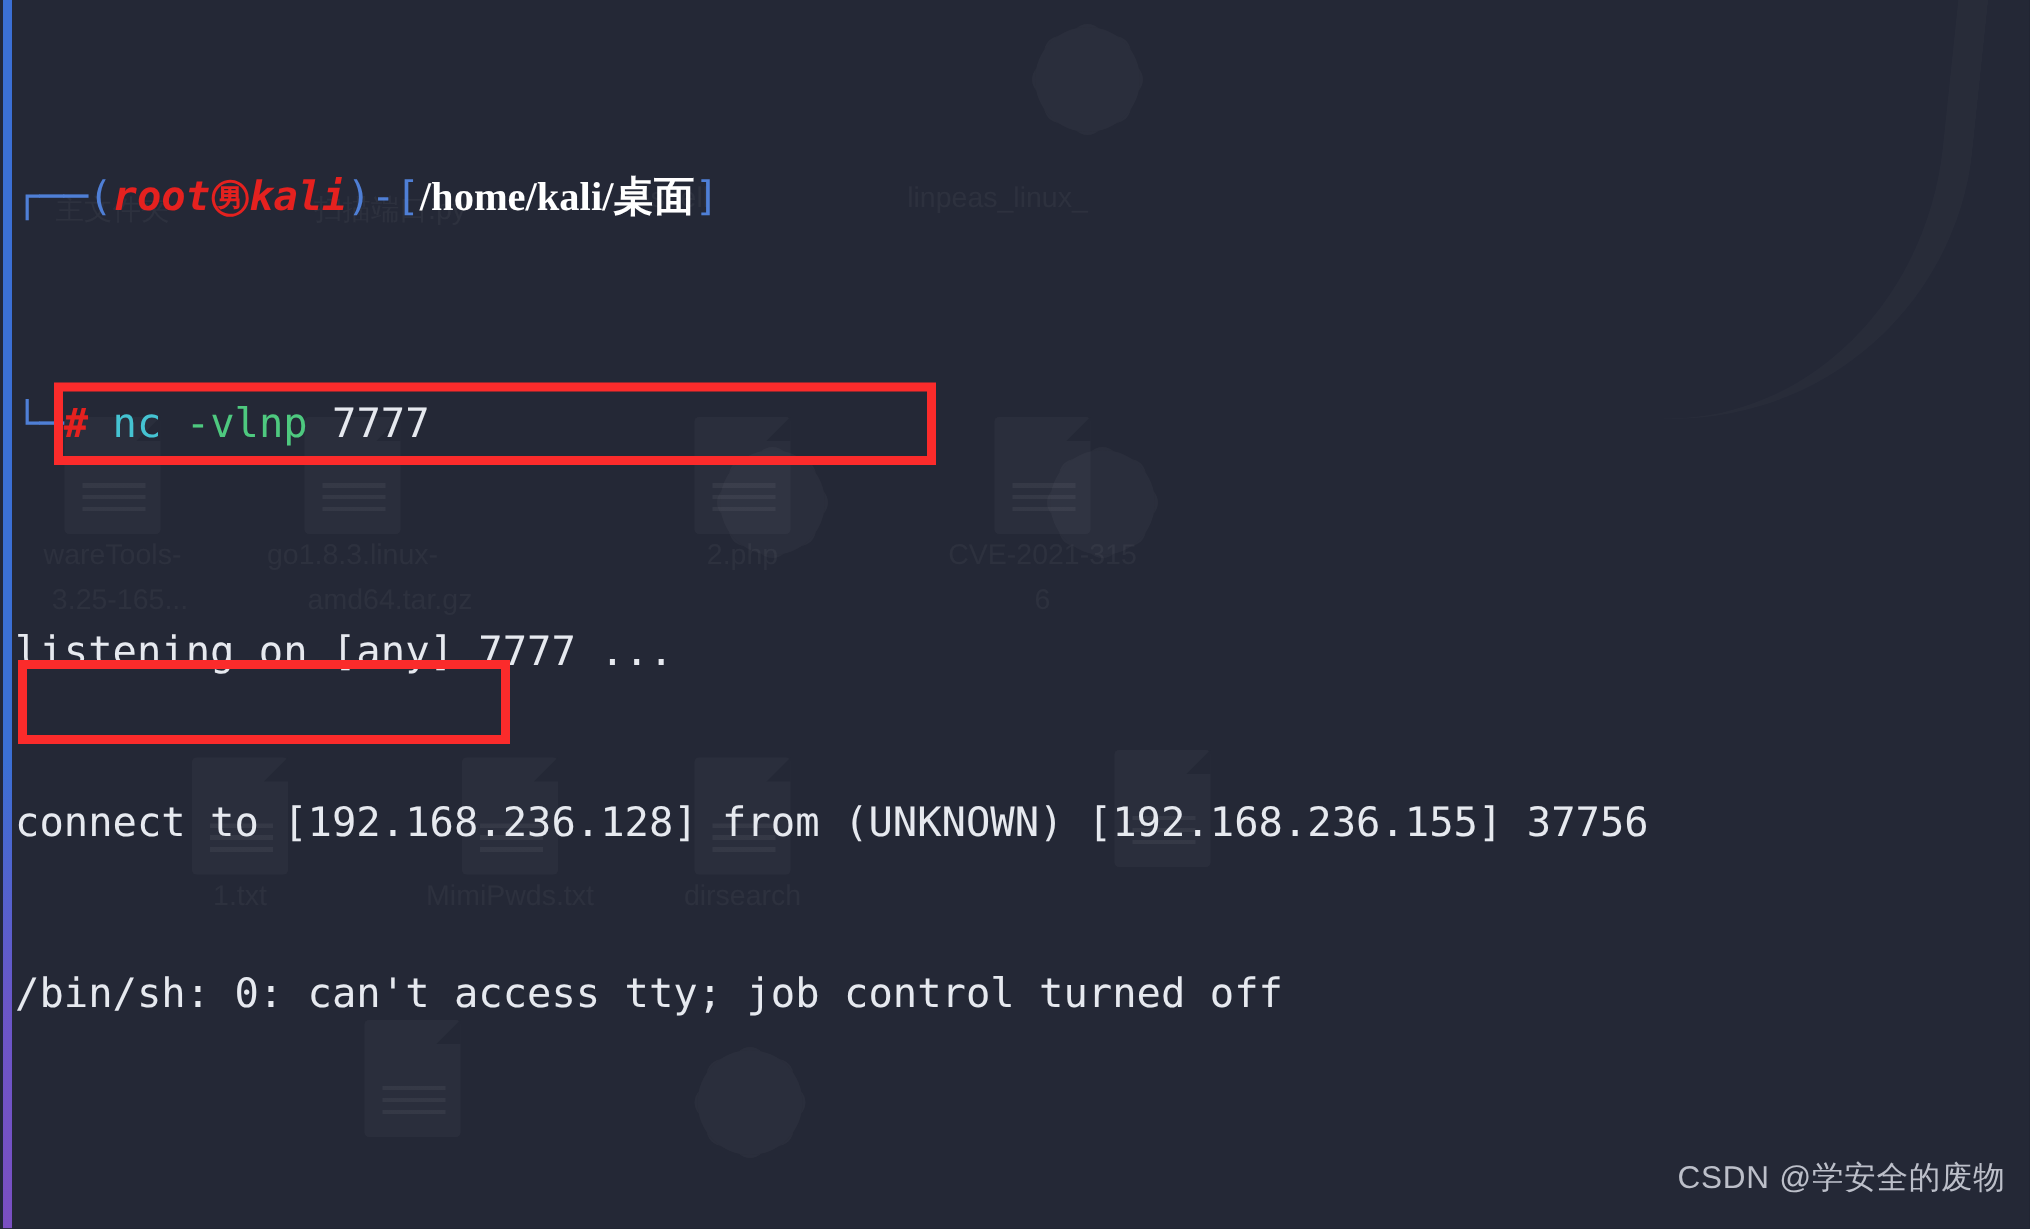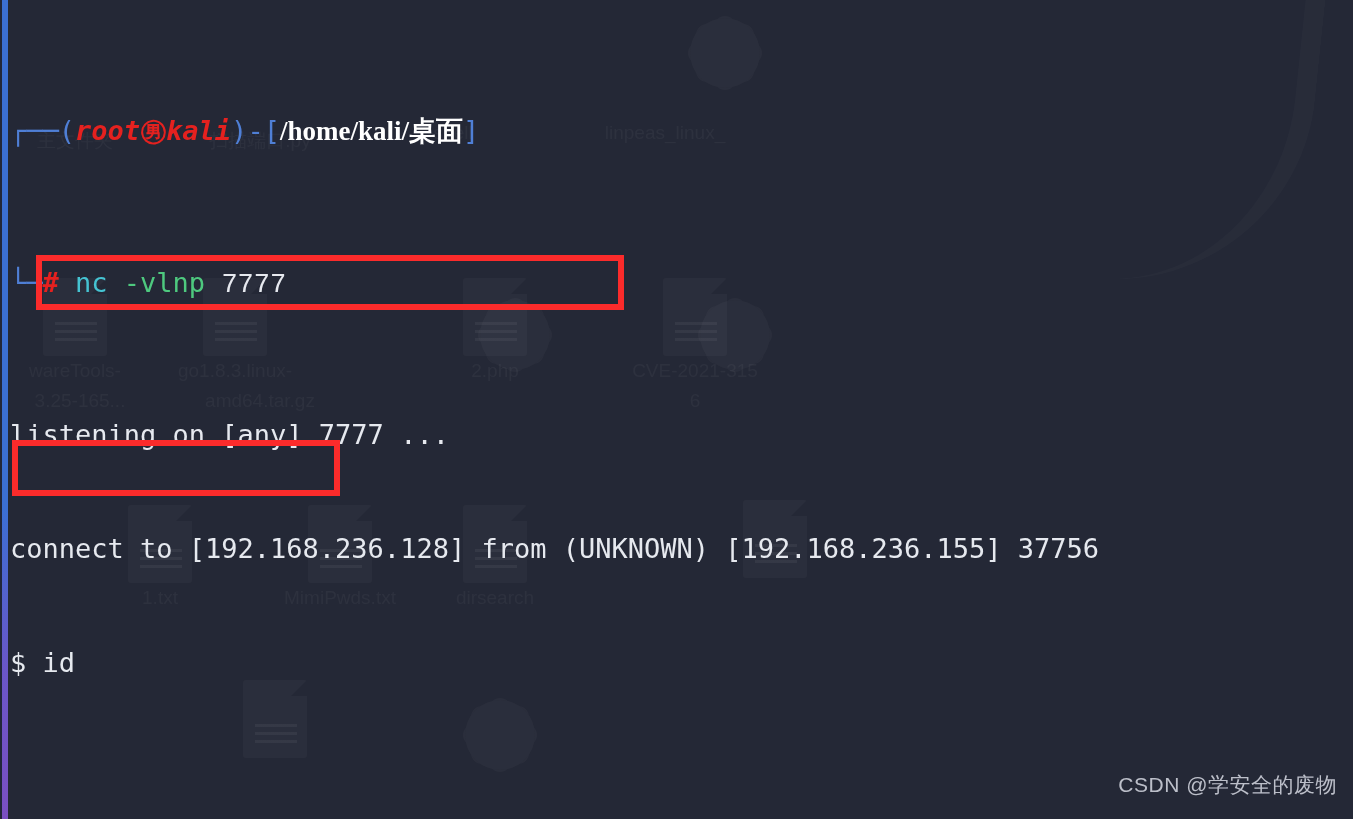--- a/index.html
+++ b/index.html
@@ -116,21 +116,21 @@
     white-space: pre;
     letter-spacing: 0px;
   }
   .line { height: 38px; }
   .blue  { color: #4f7fd6; }
   .red   { color: #e5211f; font-weight: bold; font-style: italic; }
   .redhash { color: #e5211f; font-weight: bold; }
   .pathbold { color: #ffffff; font-weight: bold; }
   .cyan  { color: #45c3d2; }
   .green { color: #4ec97f; }
-  .white { color: #e6e9ef; font-family: Liberation Mono, monospace; }
+  .white { color: #e6e9ef; }
   .cjk { font-family: Liberation Serif, serif; font-weight: bold; text-align: right; }
   .kaliglyph {
     display: inline-block;
     width: 26px;
     text-align: center;
     color: #e5211f;
     font-weight: bold;
     font-family: "DejaVu Sans", sans-serif;
   }
 
@@ -266,21 +266,21 @@
   <div id="edge-stripe"></div>
 
   <div id="terminal">
 
     <div class="line"><span class="blue">┌──</span><span class="blue">(</span><span class="red">root</span><span class="kaliglyph">㊚</span><span class="red">kali</span><span class="blue">)</span><span class="blue">-</span><span class="blue">[</span><span class="pathbold cjk">/home/kali/桌面</span><span class="blue">]</span></div>
 
     <div class="line"><span class="blue">└─</span><span class="redhash">#</span><span> </span><span class="cyan">nc</span><span> </span><span class="green">-vlnp</span><span> </span><span class="white">7777</span></div>
 
     <div class="line">listening on [any] 7777 ...</div>
     <div class="line">connect to [192.168.236.128] from (UNKNOWN) [192.168.236.155] 37756</div>
-    <div class="line">$ id</div>
+    <div class="line">/bin/sh: 0: can't access tty; job control turned off</div>
     
 
     
 
     
     
     
     
     
     

